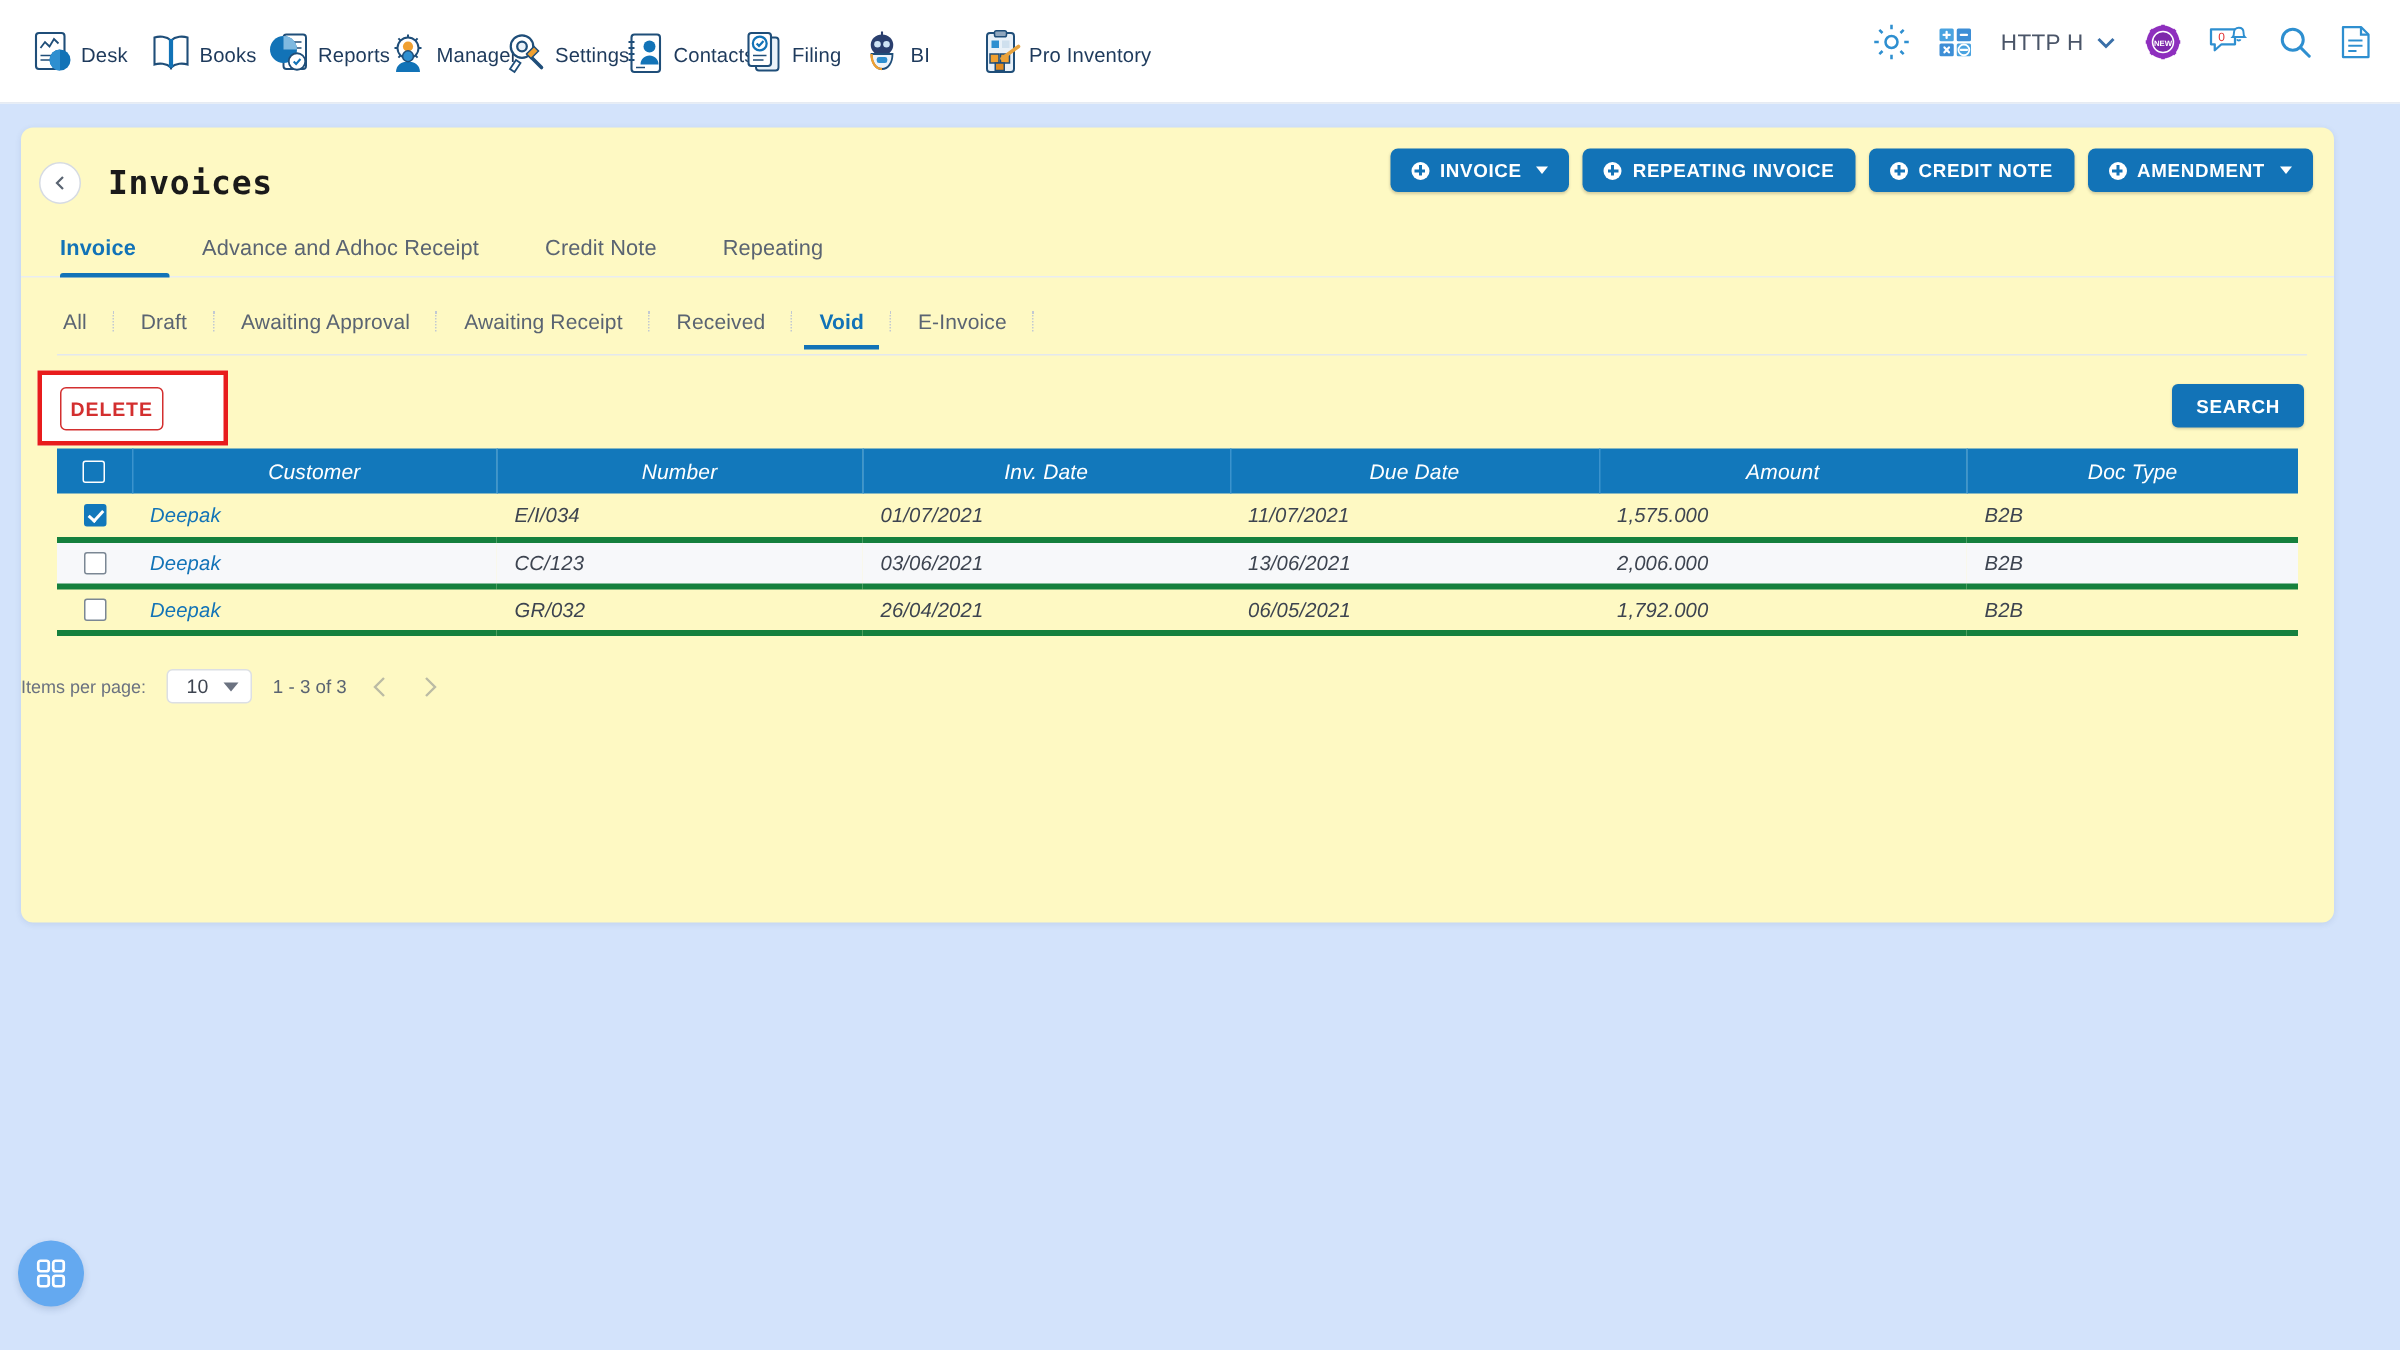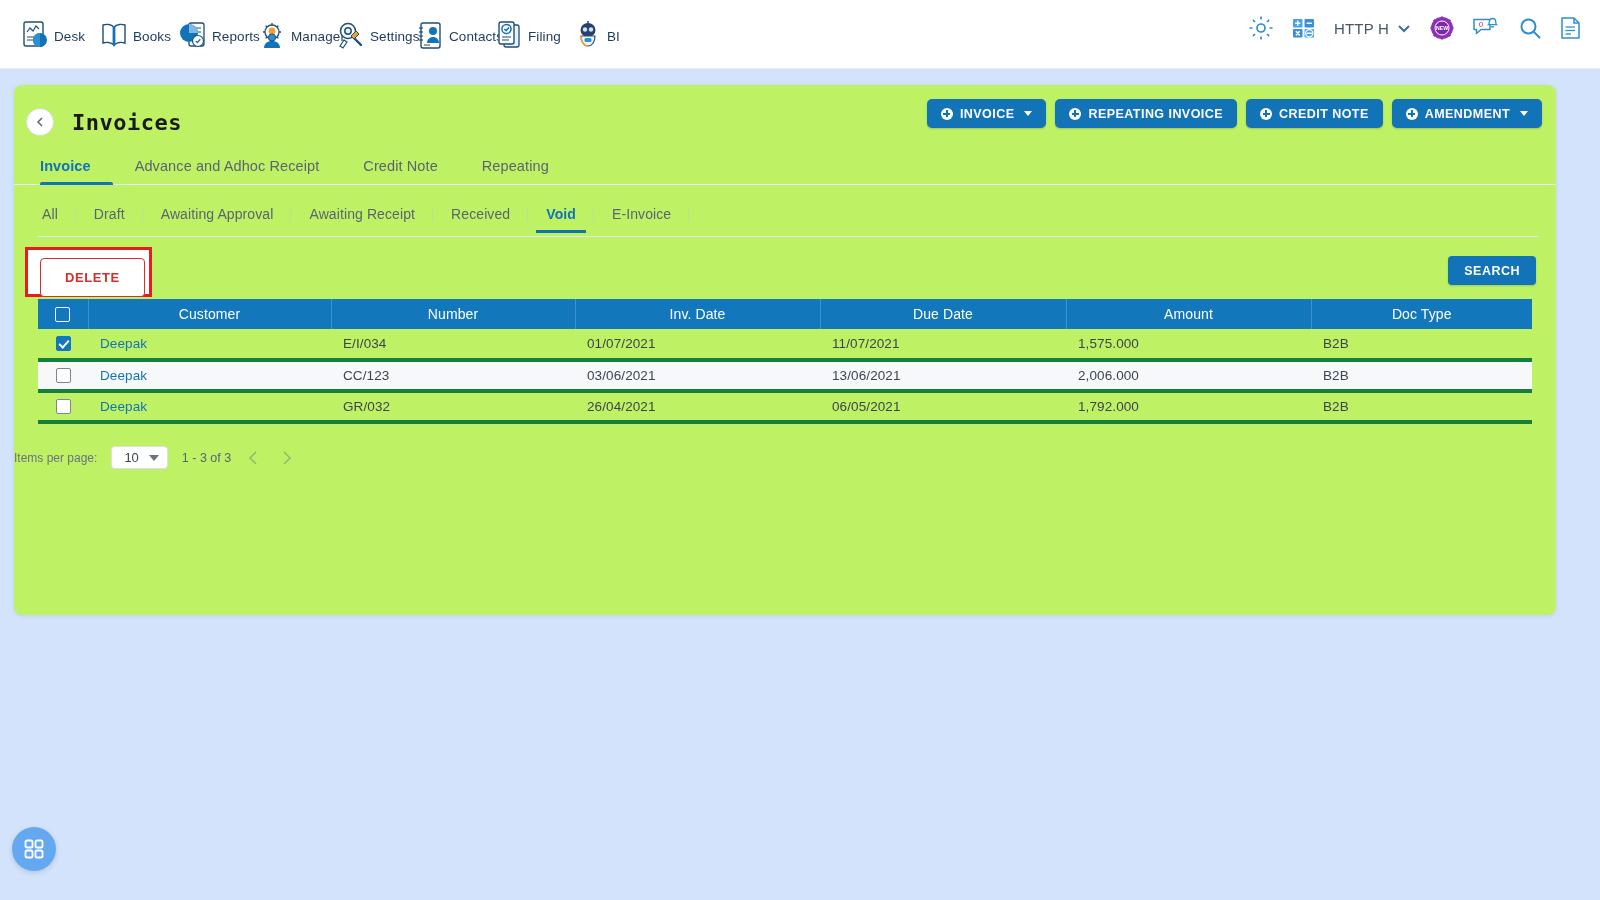--- a/index.html
+++ b/index.html
@@ -37,21 +37,21 @@
   .nav-right .icon-btn { cursor: pointer; display: flex; align-items: center; }
   .user-name {
     font-size: 15px; color: #4a5568; font-weight: 500; letter-spacing: .2px;
   }
   .user-chip { display: flex; align-items: center; gap: 7px; cursor: pointer; }
 
   
   .card {
     position: absolute; top: 85px; left: 14px;
     width: 1542px; height: 530px;
-    background: #bef264; border-radius: 8px;
+    background: #fef9c3; border-radius: 8px;
     box-shadow: 0 1px 4px rgba(30,60,110,.10);
   }
 
   .card-head {
     display: flex; align-items: center;
     padding: 16px 0 0 12px; position: relative; height: 58px;
   }
   .back-btn {
     width: 28px; height: 28px; border-radius: 50%;
     border: 1px solid #d6dbe3; background: #fff;
@@ -142,34 +142,34 @@
   }
   .delete-hl {
     position: absolute; left: 11px; top: 4px;
     width: 127px; height: 50px;
     border: 3px solid #e81c1c; background: #fff;
   }
   .btn-delete {
     position: absolute; left: 26px; top: 15px;
     border: 1px solid #d32f2f; color: #d32f2f; background: #fff;
     border-radius: 4px; font-size: 13px; font-weight: bold;
-    letter-spacing: .6px; padding: 0 24px; height: 39px;
+    letter-spacing: .6px; padding: 0 6px; height: 29px;
     cursor: pointer; font-family: "Liberation Sans", sans-serif;
   }
   .btn-search {
     position: absolute; right: 20px; top: 13px;
     background: #1273b7; color: #fff; border: none; border-radius: 4px;
     font-size: 12.5px; font-weight: bold; letter-spacing: .5px;
     padding: 0 16px; height: 29px; cursor: pointer;
     font-family: "Liberation Sans", sans-serif;
     box-shadow: 0 1px 2px rgba(0,0,0,.18);
   }
 
   
-  .table-wrap { margin: 0 24px; }
+  .table-wrap { margin: 0 24px; font-style: italic; }
   table { width: 100%; border-collapse: collapse; table-layout: fixed; }
   thead th {
     background: #1278bb; color: #fff; font-size: 14px; font-weight: normal;
     height: 30px; text-align: center; border-right: 1px solid #3b93cd;
     letter-spacing: .1px;
   }
   thead th:last-child { border-right: none; }
   th.col-check { width: 50px; }
   th.col-cust { width: 243px; }
   th.col-num  { width: 244px; }
@@ -341,20 +341,35 @@
           <circle cx="20" cy="10.5" r="2.2" fill="#cfe4f5"></circle>
           <path d="M10 17c0 6 3 10 7 10s7-4 7-10z" fill="#eef4fa" stroke="#1f4e79" stroke-width="1.2"></path>
           <rect x="13.5" y="19" width="7" height="4" rx="1.5" fill="#2e8fd0"></rect>
           <path d="M10 17c0 6 3 10 7 10" fill="none" stroke="#f0a030" stroke-width="1.6"></path>
           <line x1="17" y1="2" x2="17" y2="4.5" stroke="#2a3f6e" stroke-width="1.4"></line>
         </svg>
       </span>
       <span class="label">BI</span>
     </div>
 
+    <div class="nav-app wide">
+      <span class="glyph">
+        <svg width="34" height="34" viewBox="0 0 34 34">
+          <rect x="8" y="3" width="18" height="26" rx="2" fill="#e9f1f8" stroke="#1f4e79" stroke-width="1.3"></rect>
+          <rect x="13" y="1.5" width="8" height="4" rx="1.2" fill="#8fa6bd" stroke="#1f4e79" stroke-width="1"></rect>
+          <rect x="11" y="8" width="5" height="5" fill="#2e8fd0"></rect>
+          <rect x="18" y="8" width="5" height="5" fill="#cfe0ee"></rect>
+          <rect x="10" y="17" width="6" height="6" fill="#f0a030" stroke="#1f4e79" stroke-width="1"></rect>
+          <rect x="17" y="17" width="6" height="6" fill="#f0a030" stroke="#1f4e79" stroke-width="1"></rect>
+          <rect x="13.5" y="23" width="6" height="5" fill="#e08a20" stroke="#1f4e79" stroke-width="1"></rect>
+          <path d="M18 20l11-8" stroke="#e8a33d" stroke-width="2.4" stroke-linecap="round"></path>
+        </svg>
+      </span>
+      <span class="label">Pro Inventory</span>
+    </div>
   </div>
 
   <div class="nav-right">
     <span class="icon-btn">
       <svg width="26" height="26" viewBox="0 0 26 26" fill="none" stroke="#2e8fd0" stroke-width="1.7">
         <circle cx="13" cy="13" r="4"></circle>
         <path d="M13 1.5v3M13 21.5v3M1.5 13h3M21.5 13h3M4.9 4.9l2.1 2.1M19 19l2.1 2.1M21.1 4.9L19 7M7 19l-2.1 2.1"></path>
       </svg>
     </span>
 

